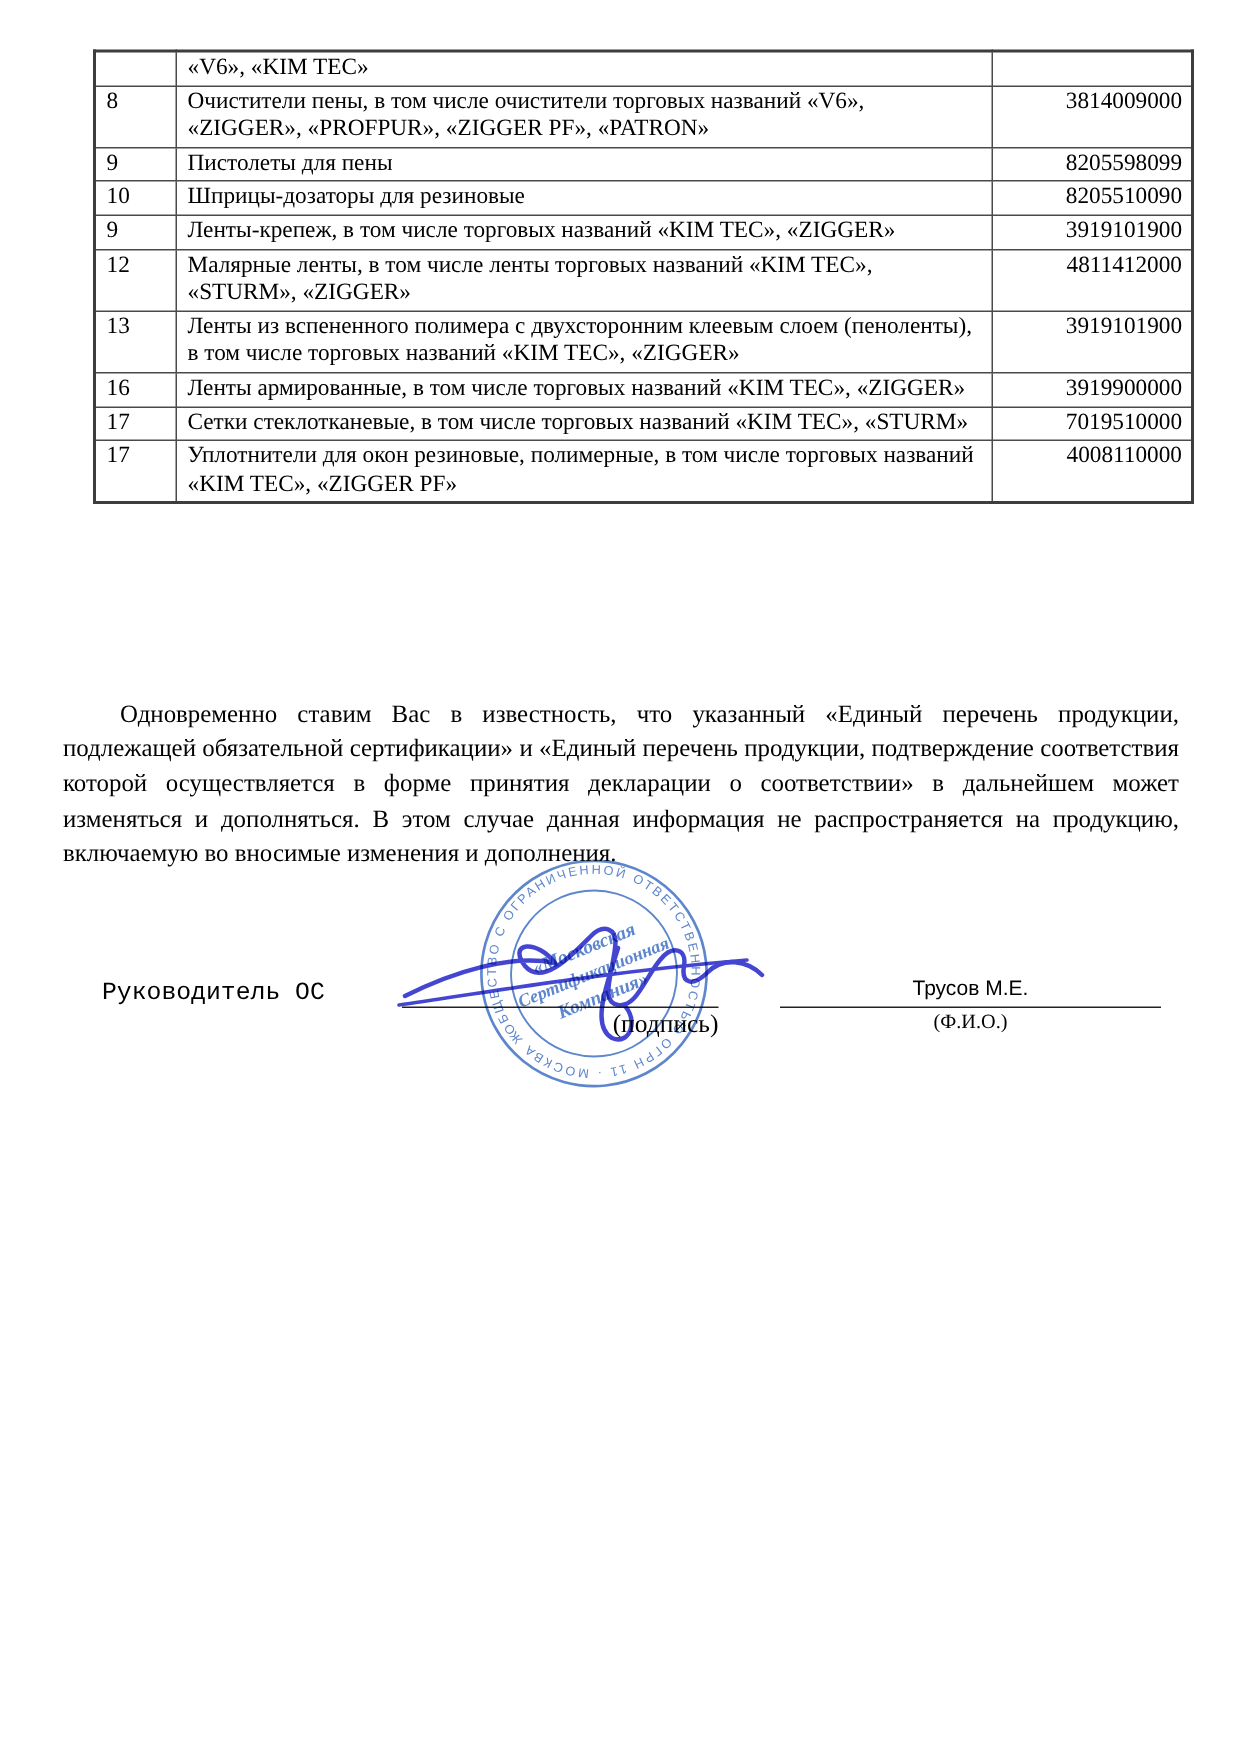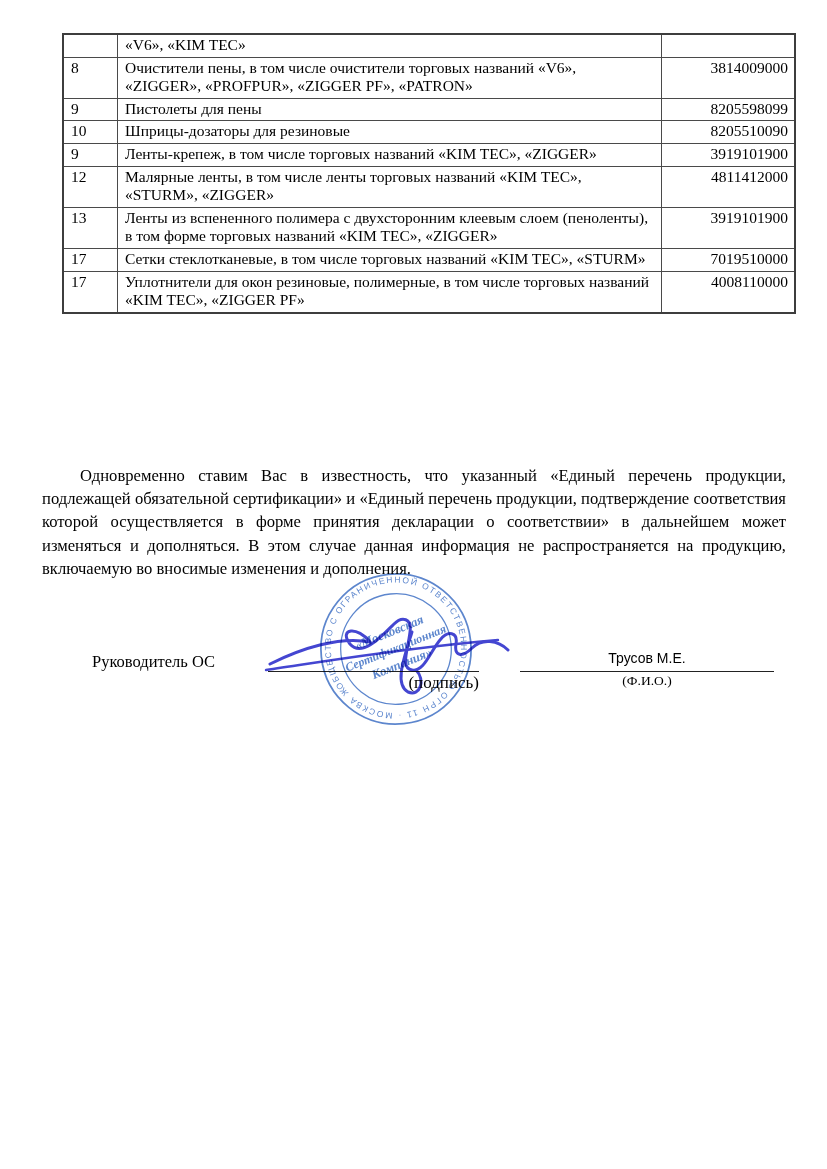--- a/index.html
+++ b/index.html
@@ -32,22 +32,22 @@
   td.col-desc{width:530px;}
   td.col-code{width:119px;text-align:right;padding-left:2px;padding-right:2px;}
   
   .body-paragraph{
     position:absolute;left:42px;top:464px;width:744px;
     font-size:16.6px;line-height:23.2px;
     text-align:justify;text-indent:38px;
   }
   
   .role-label{
-    position:absolute;left:92px;top:652px;
-    font-family:Liberation Serif, serif;
+    position:absolute;left:68px;top:652px;
+    font-family:Liberation Mono, monospace;
     font-size:16.5px;
   }
   .sign-line{
     position:absolute;left:268px;top:652px;width:211px;height:19px;
     border-bottom:1px solid #222;
   }
   .sign-caption{
     position:absolute;left:268px;top:673px;width:211px;
     text-align:right;font-size:17px;
   }
@@ -121,26 +121,31 @@
   </tr>
 
   <tr>
     <td class="col-num">12</td>
     <td class="col-desc">Малярные ленты, в том числе ленты торговых названий «KIM TEC», «STURM», «ZIGGER»</td>
     <td class="col-code">4811412000</td>
   </tr>
 
   <tr>
     <td class="col-num">13</td>
-    <td class="col-desc">Ленты из вспененного полимера с двухсторонним клеевым слоем (пеноленты), в том форме торговых названий «KIM TEC», «ZIGGER»</td>
+    <td class="col-desc">Ленты из вспененного полимера с двухсторонним клеевым слоем (пеноленты), в том числе торговых названий «KIM TEC», «ZIGGER»</td>
     <td class="col-code">3919101900</td>
   </tr>
 
 
 
+  <tr>
+    <td class="col-num">16</td>
+    <td class="col-desc">Ленты армированные, в том числе торговых названий «KIM TEC», «ZIGGER»</td>
+    <td class="col-code">3919900000</td>
+  </tr>
 
   <tr>
     <td class="col-num">17</td>
     <td class="col-desc">Сетки стеклотканевые, в том числе торговых названий «KIM TEC», «STURM»</td>
     <td class="col-code">7019510000</td>
   </tr>
 
   <tr>
     <td class="col-num">17</td>
     <td class="col-desc">Уплотнители для окон резиновые, полимерные, в том числе торговых названий «KIM TEC», «ZIGGER PF»</td>

